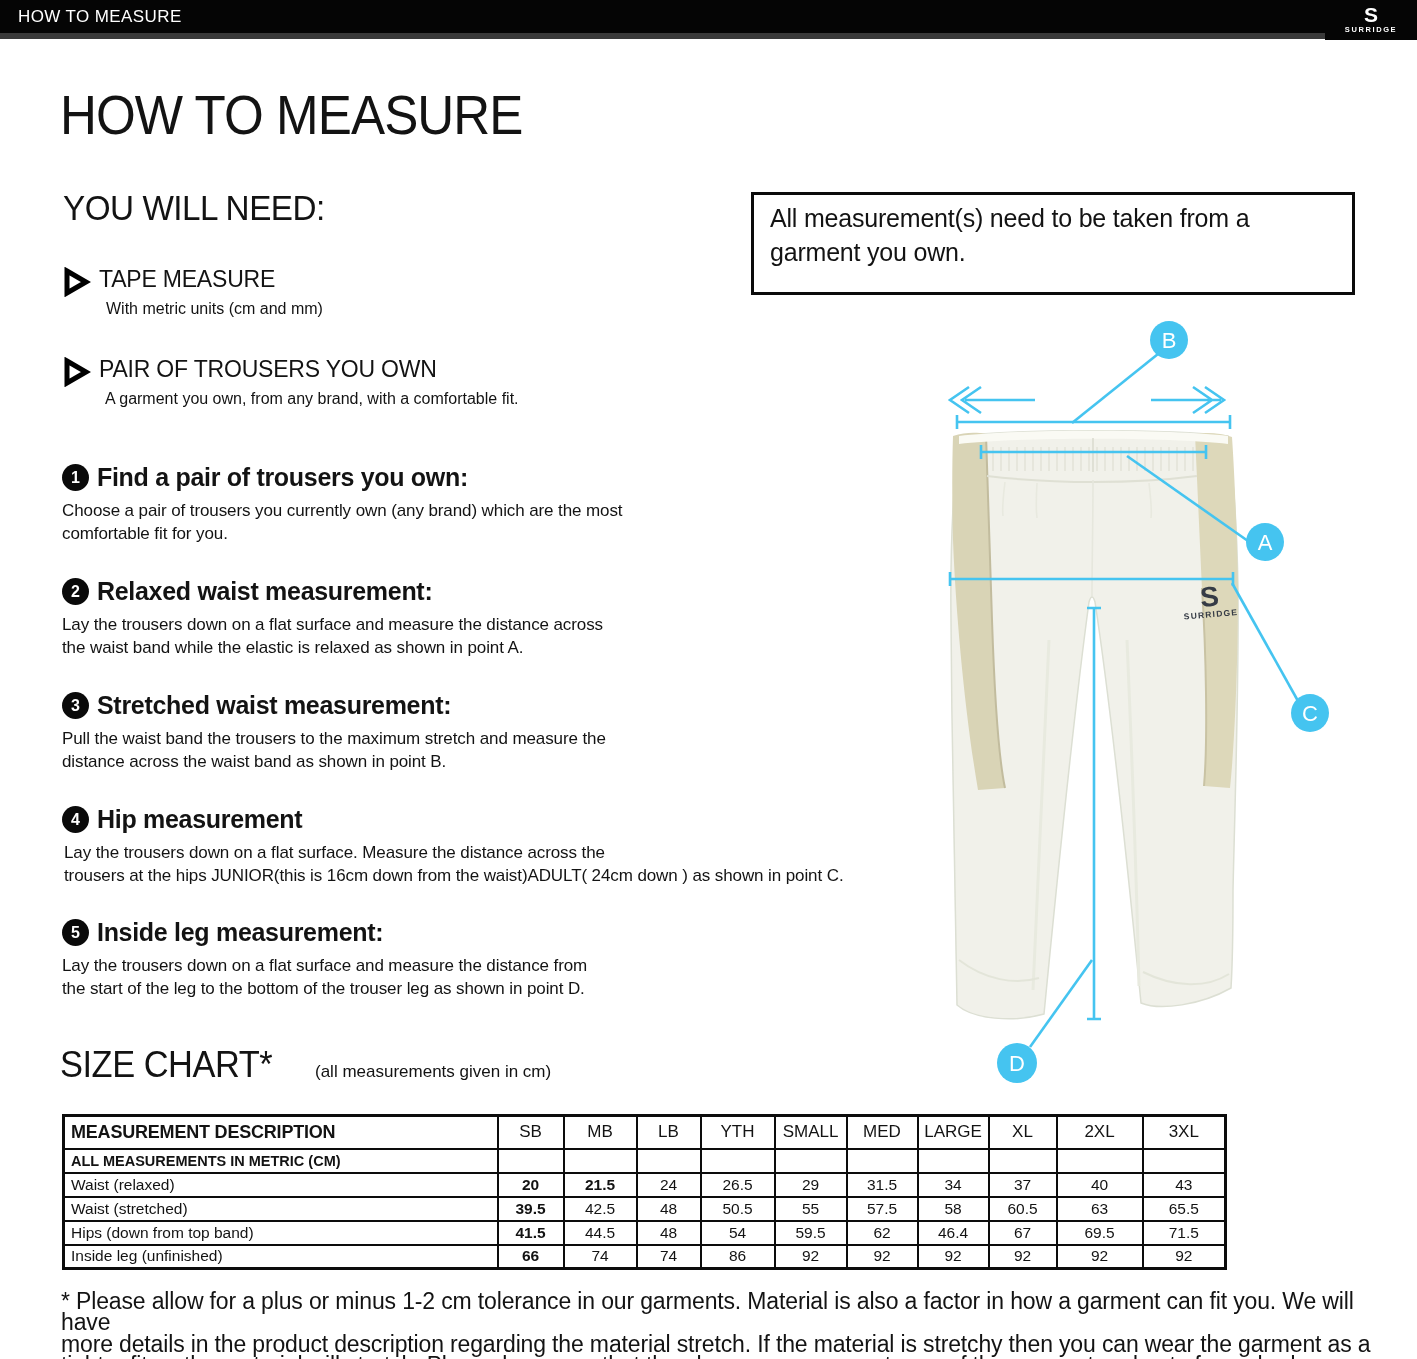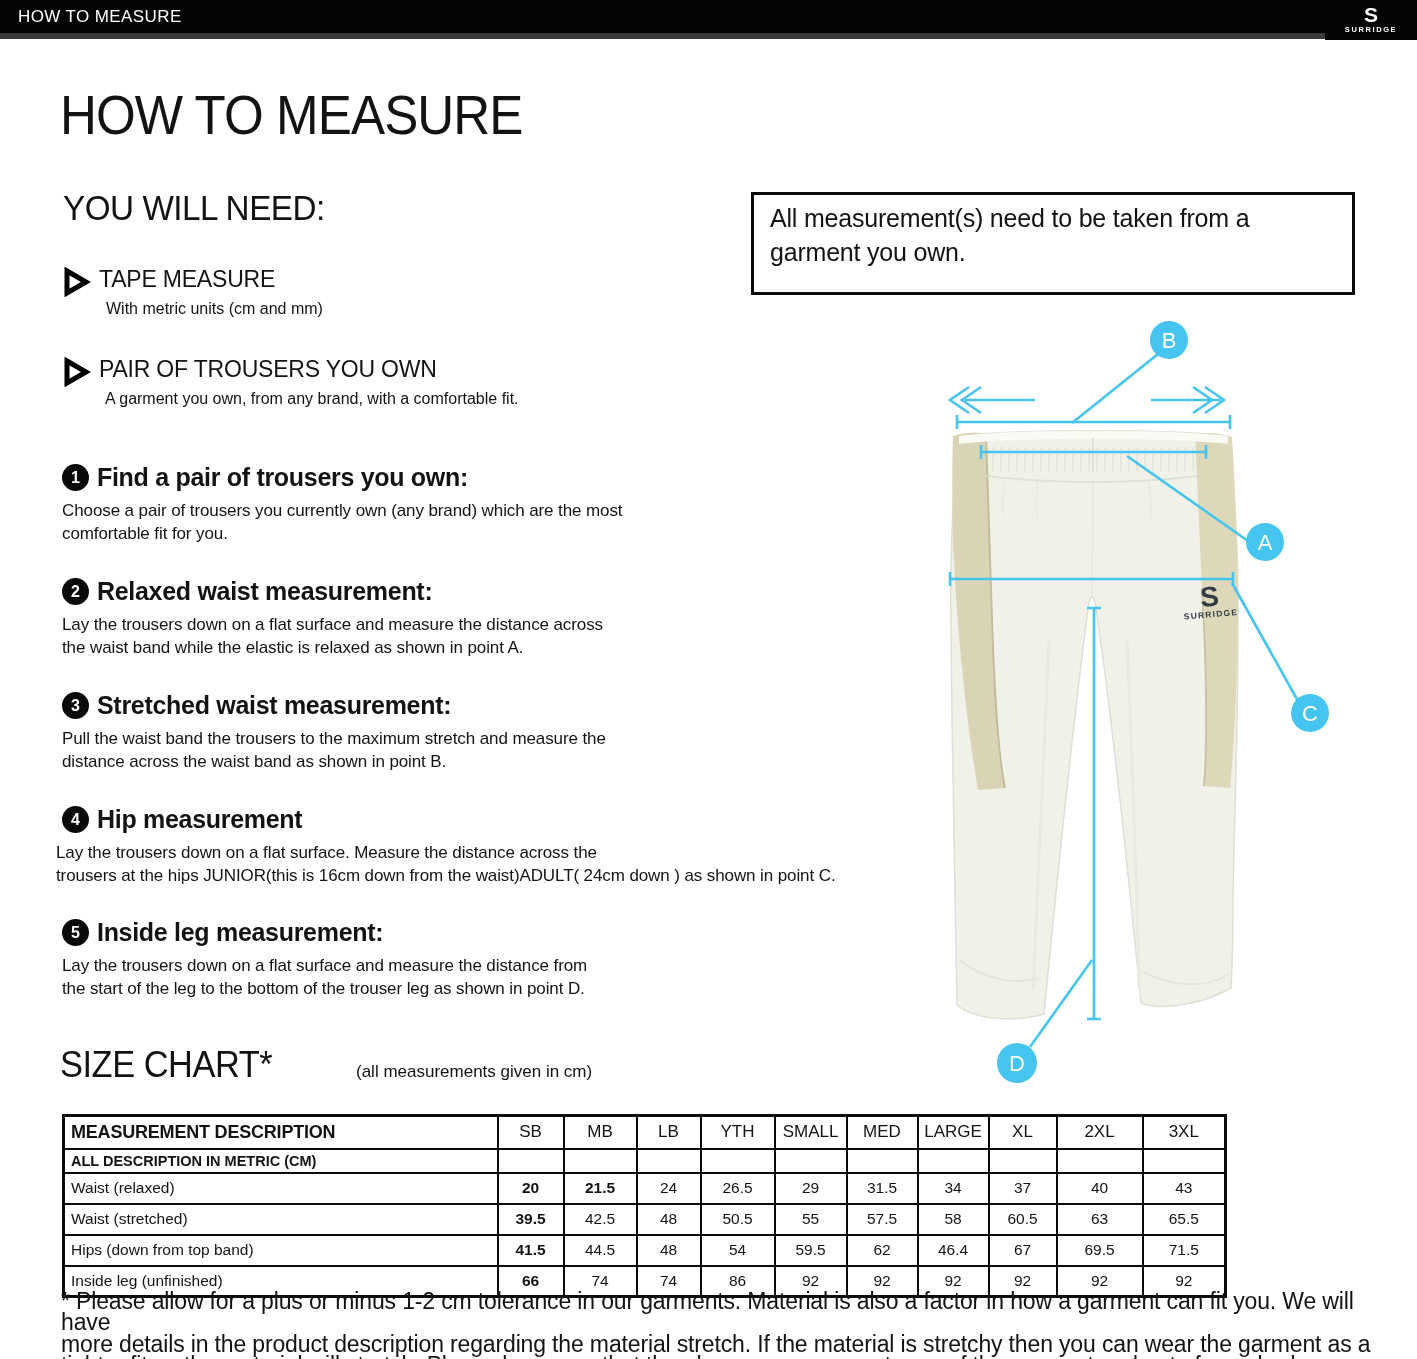--- a/index.html
+++ b/index.html
@@ -33,32 +33,32 @@
     font-size:16px;font-weight:700;display:flex;align-items:center;justify-content:center;}
   .step-title{font-size:25px;font-weight:700;letter-spacing:-.3px;line-height:30px;}
   .step-body{font-size:17px;line-height:22.5px;letter-spacing:-.1px;}
 
   
   .note-box{left:751px;top:192px;width:604px;height:103px;border:3px solid #0a0a0a;box-sizing:border-box;
     padding:6px 16px;font-size:25px;line-height:34px;letter-spacing:-.2px;}
 
   
   .sc-h{left:60px;top:1046px;font-size:37px;font-weight:400;letter-spacing:-.5px;transform:scaleX(.93);transform-origin:left top;line-height:1;}
-  .sc-sub{left:315px;top:1062px;font-size:17px;margin-left:41px;}
+  .sc-sub{left:315px;top:1062px;font-size:17px;}
 
   table.size{left:62px;top:1114px;position:absolute;border-collapse:collapse;table-layout:fixed;width:1162px;
     border:3px solid #0c0c0c;}
   table.size td, table.size th{border:2px solid #0c0c0c;padding:0;vertical-align:middle;text-align:center;
     font-size:15.5px;overflow:hidden;white-space:nowrap;background:#fff;}
   table.size .desc{text-align:left;padding-left:6px;}
   table.size .dh{font-size:18px;font-weight:700;letter-spacing:-.2px;}
   table.size th{font-size:17px;font-weight:400;}
   table.size .mn{font-size:14.5px;font-weight:700;}
   table.size .bold{font-weight:700;}
-  tr.r-head{height:33px;} tr.r-metric{height:24px;} tr.r{height:31px;}
+  tr.r-head{height:33px;} tr.r-metric{height:24px;} tr.r{height:24px;}
 
   
   .footer{left:61px;top:1291px;width:1330px;font-size:23px;line-height:21.4px;letter-spacing:-.15px;}
 
   svg text{font-family:"Liberation Sans", sans-serif;}
 </style>
 </head>
 <body>
 
 <div class="abs topbar"></div>
@@ -95,21 +95,21 @@
 <div class="abs step-body pre" style="left:62px;top:614px">Lay the trousers down on a flat surface and measure the distance across
 the waist band while the elastic is relaxed as shown in point A.</div>
 
 <div class="abs step-num" style="left:62px;top:692px">3</div>
 <div class="abs step-title" style="left:97px;top:690px">Stretched waist measurement:</div>
 <div class="abs step-body pre" style="left:62px;top:728px">Pull the waist band the trousers to the maximum stretch and measure the
 distance across the waist band as shown in point B.</div>
 
 <div class="abs step-num" style="left:62px;top:806px">4</div>
 <div class="abs step-title" style="left:97px;top:804px">Hip measurement</div>
-<div class="abs step-body pre" style="left:56px;top:842px">Lay the trousers down on a flat surface. Measure the distance across the
+<div class="abs step-body pre" style="left:64px;top:842px">Lay the trousers down on a flat surface. Measure the distance across the
 trousers at the hips JUNIOR(this is 16cm down from the waist)ADULT( 24cm down ) as shown in point C.</div>
 
 <div class="abs step-num" style="left:62px;top:919px">5</div>
 <div class="abs step-title" style="left:97px;top:917px">Inside leg measurement:</div>
 <div class="abs step-body pre" style="left:62px;top:955px">Lay the trousers down on a flat surface and measure the distance from
 the start of the leg to the bottom of the trouser leg as shown in point D.</div>
 
 <div class="abs note-box pre">All measurement(s) need to be taken from a
 garment you own.</div>
 
@@ -199,21 +199,21 @@
     <th>LB</th>
     <th>YTH</th>
     <th>SMALL</th>
     <th>MED</th>
     <th>LARGE</th>
     <th>XL</th>
     <th>2XL</th>
     <th>3XL</th>
   </tr>
   <tr class="r-metric">
-    <td class="desc mn">ALL DESCRIPTION IN METRIC (CM)</td>
+    <td class="desc mn">ALL MEASUREMENTS IN METRIC (CM)</td>
     <td></td>
         <td></td>
     <td></td>
         <td></td>
     <td></td>
         <td></td>
     <td></td>
         <td></td>
     <td></td>
         <td></td>

